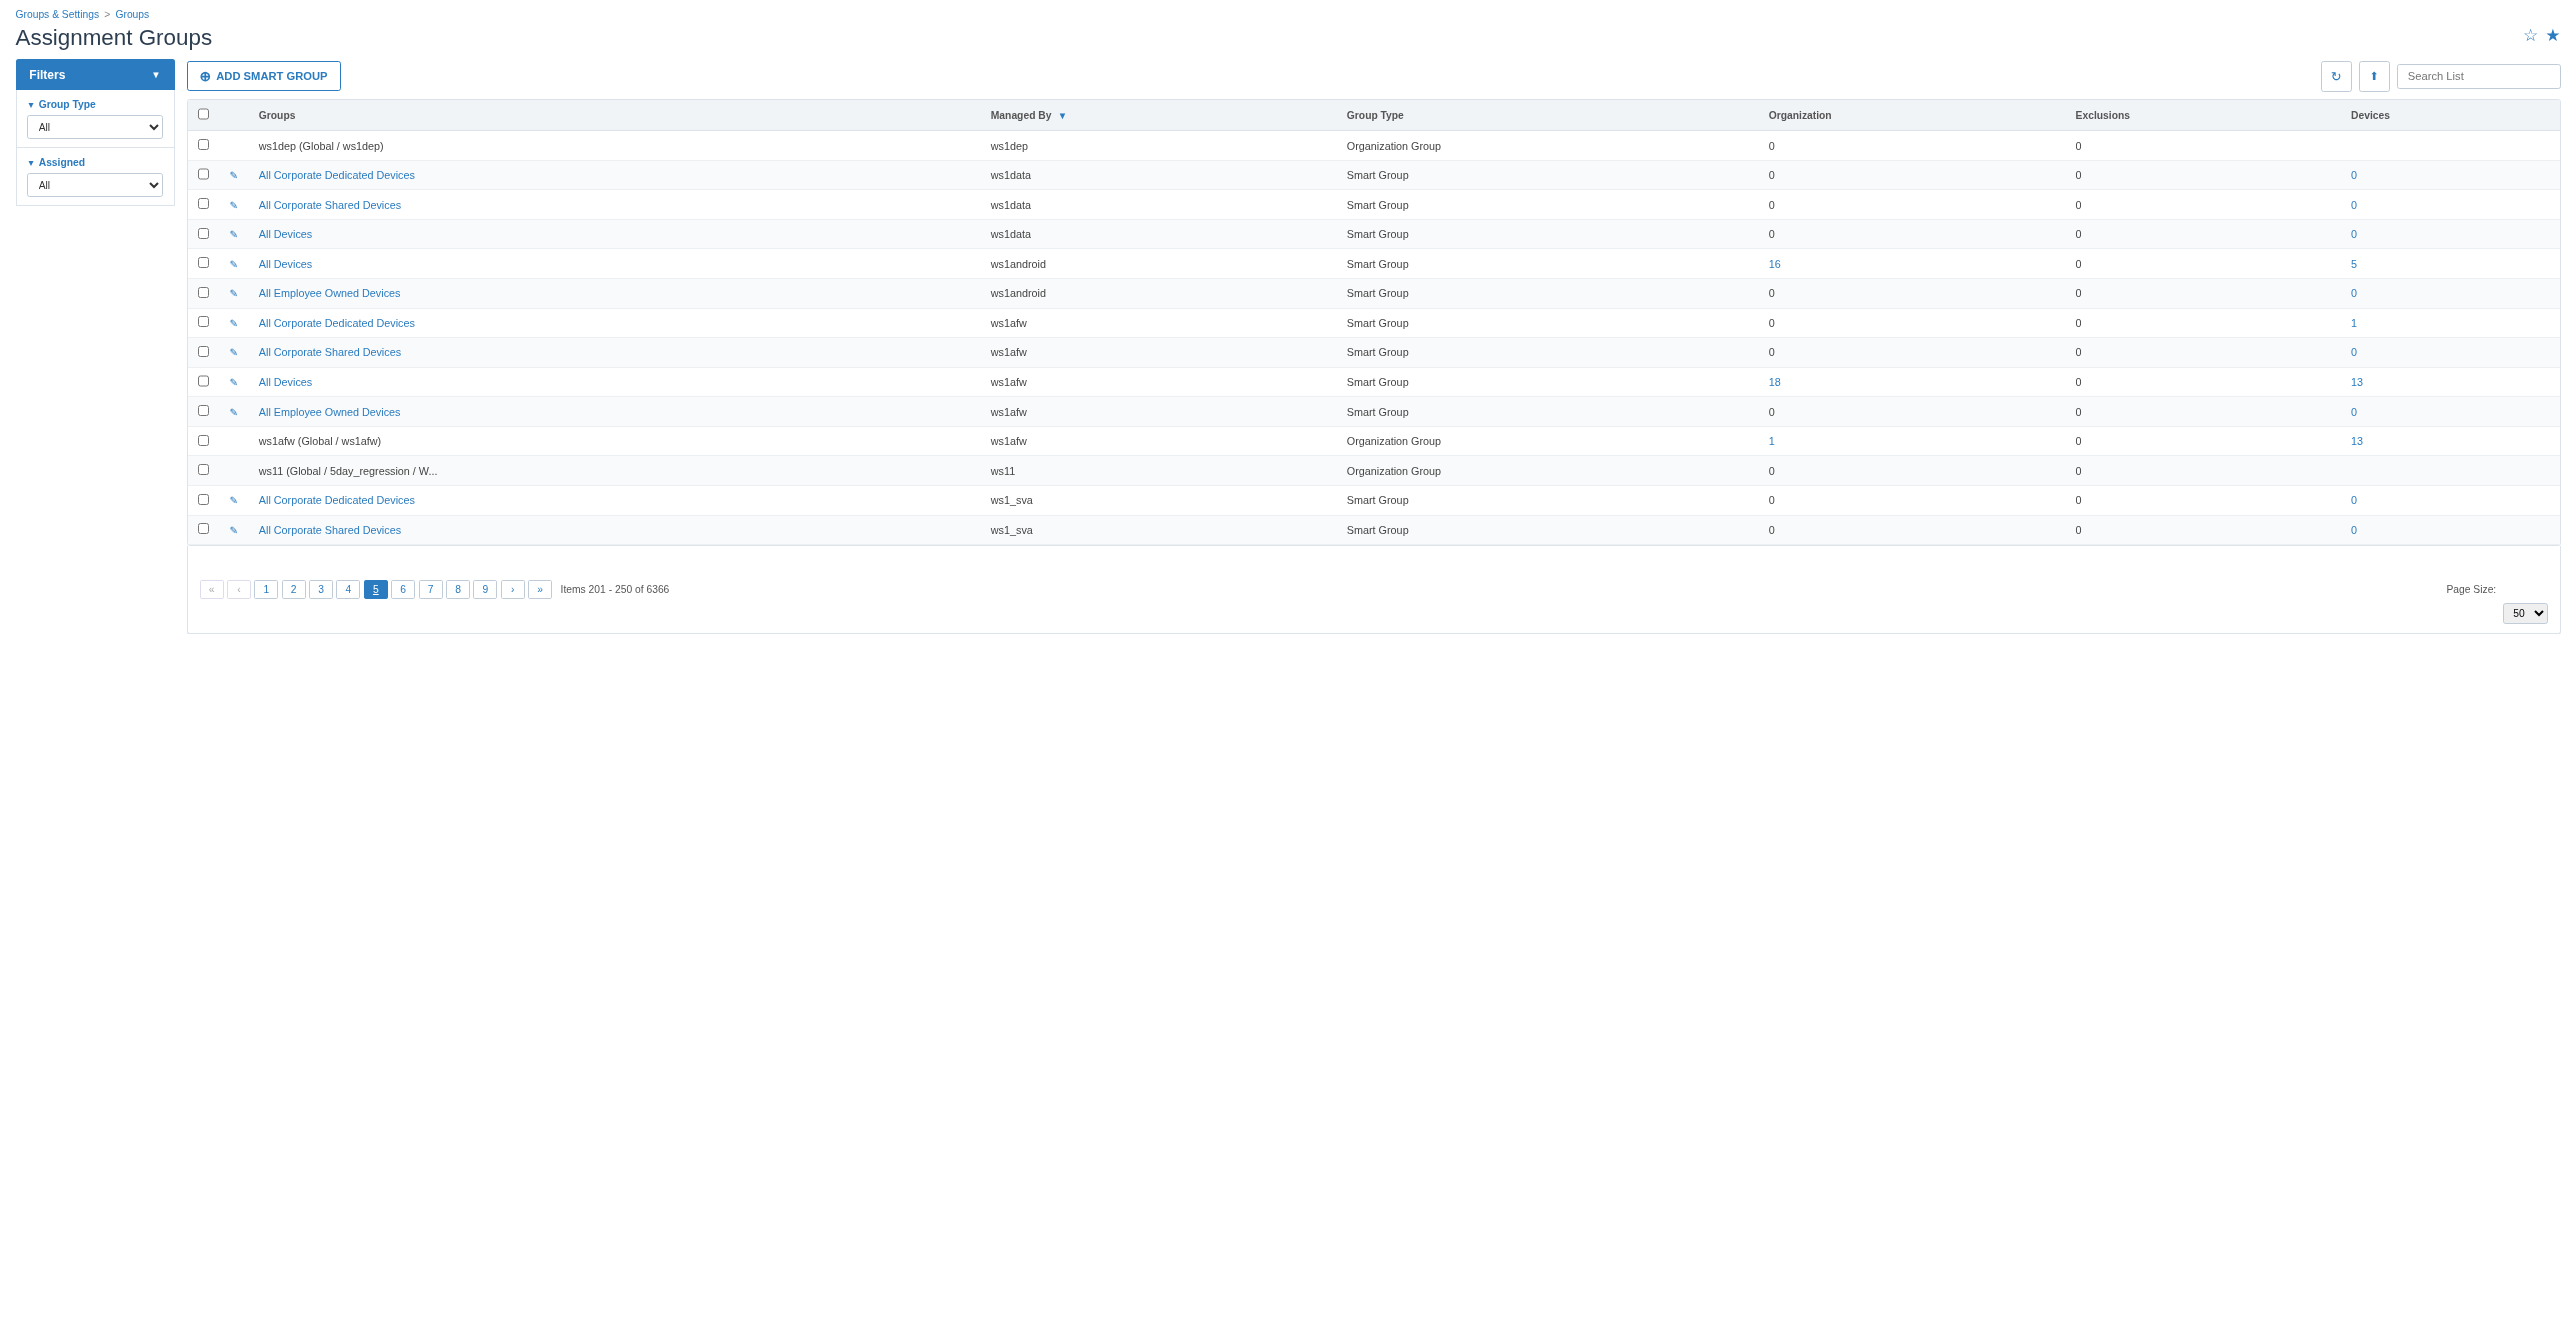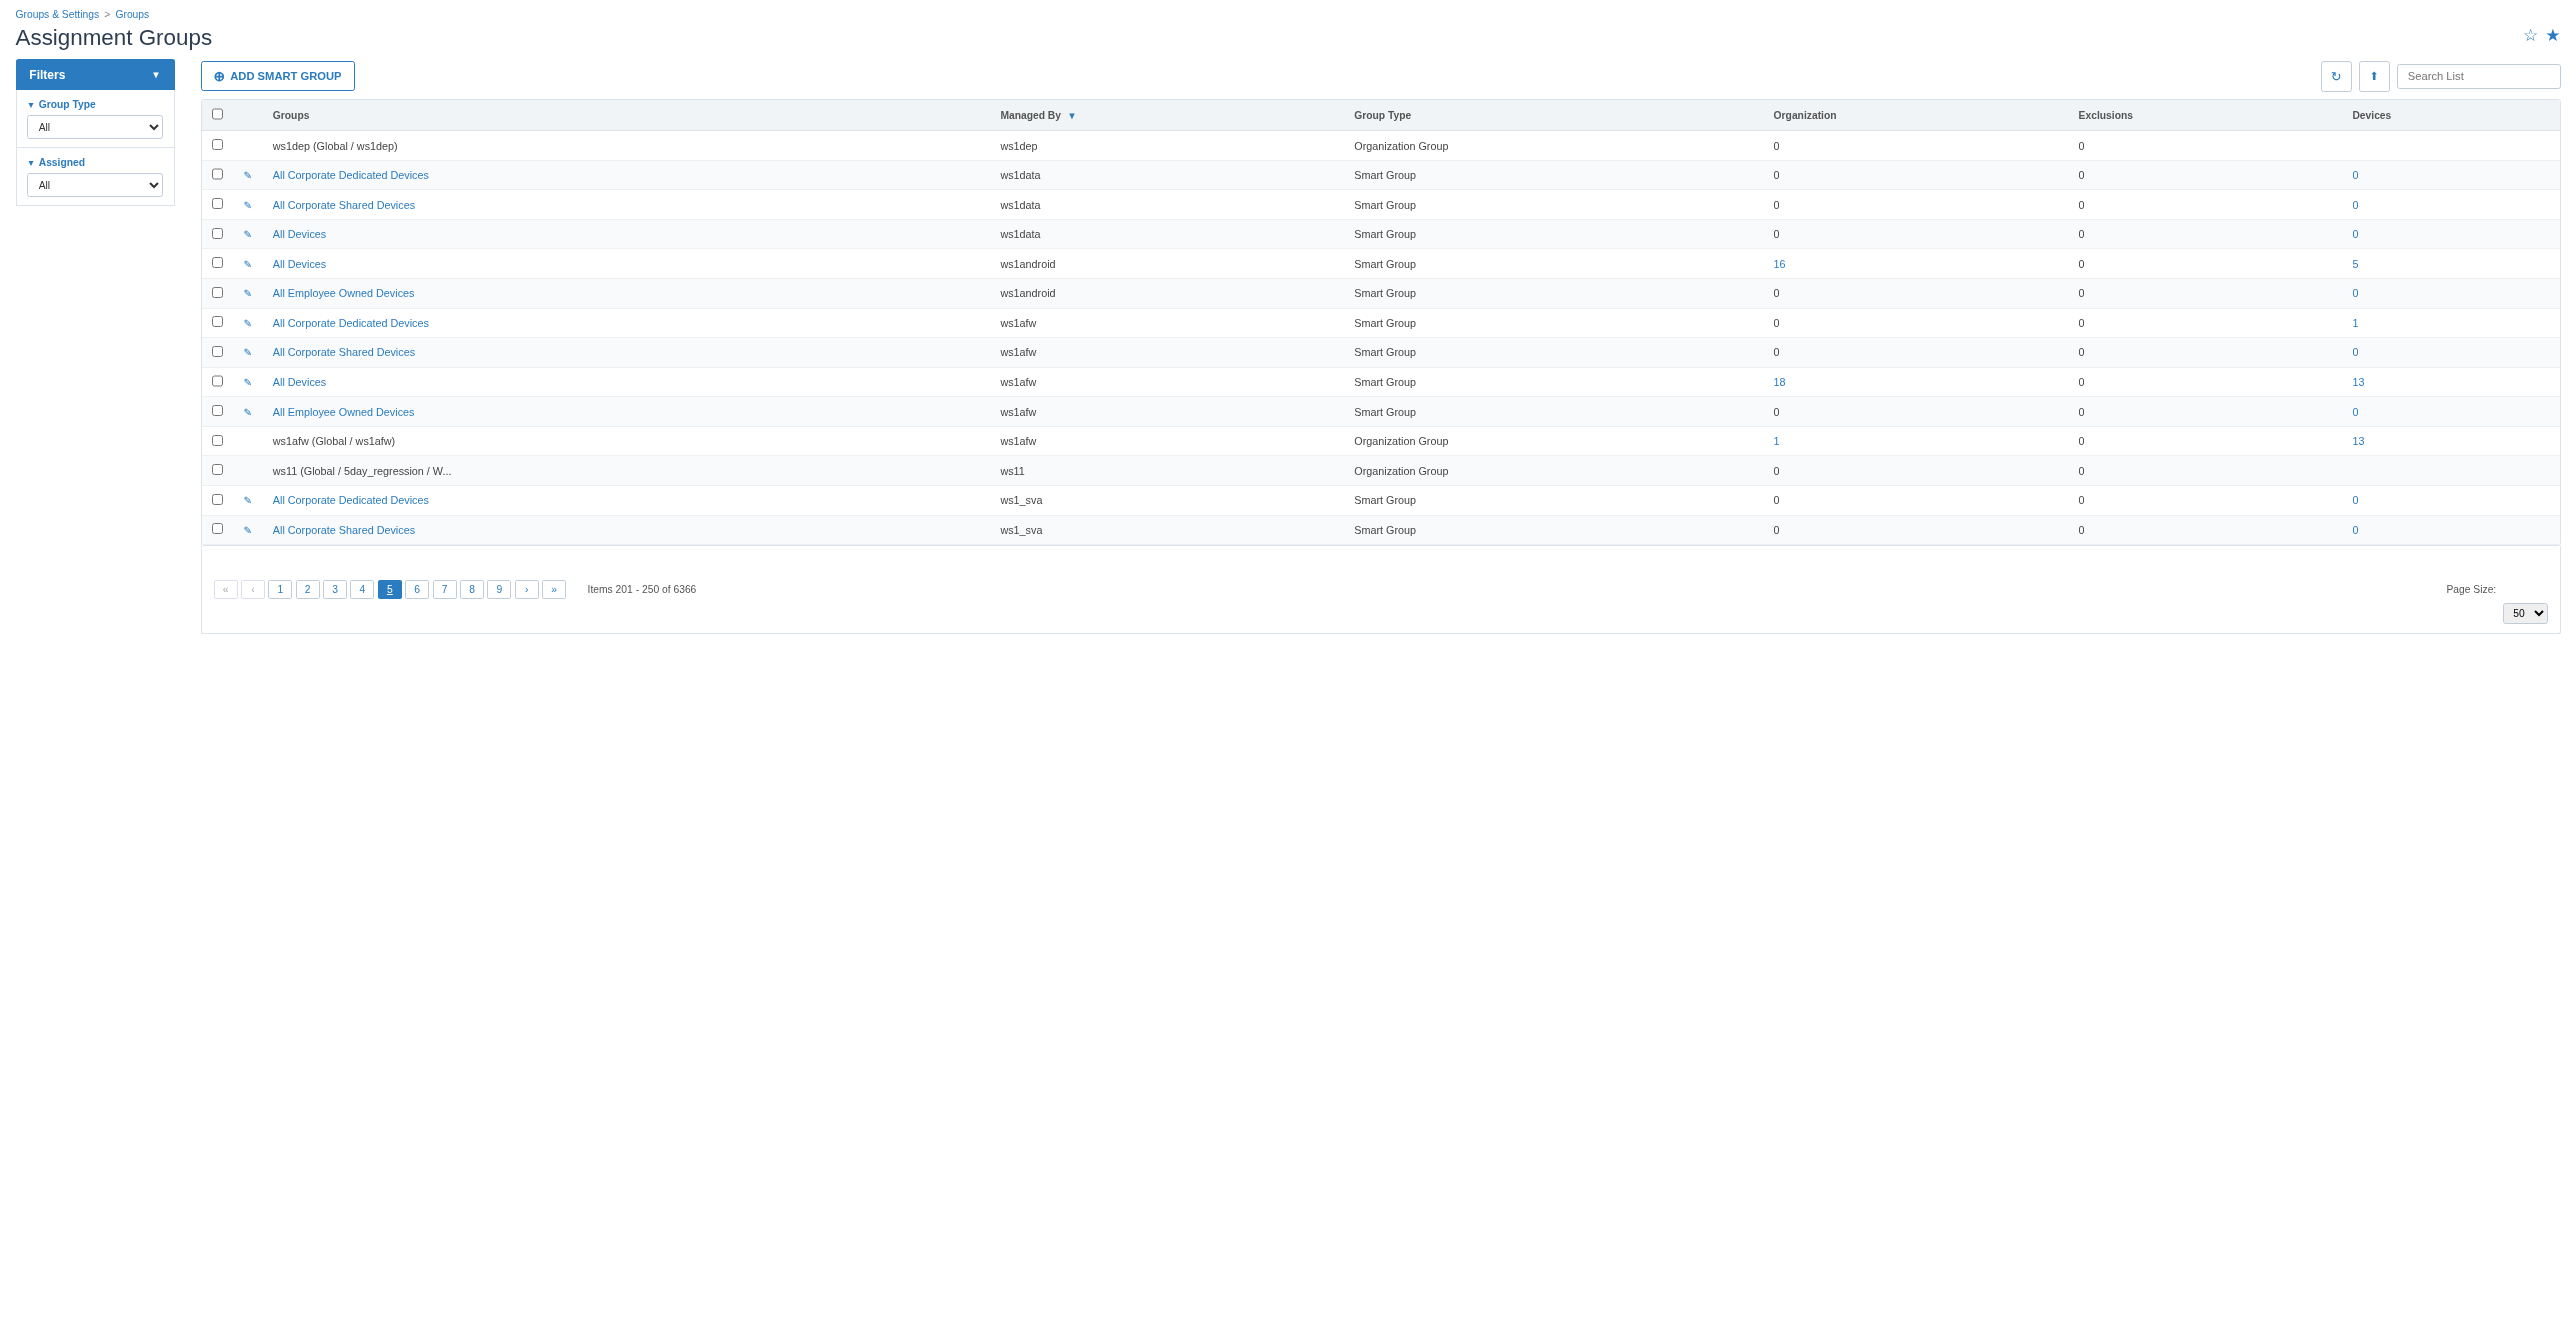--- a/index.html
+++ b/index.html
@@ -11,21 +11,21 @@
     .breadcrumb span { color: #888; }
     .breadcrumb a { color: #2a7bbf; text-decoration: none; }
 
     .page-header { display: flex; align-items: flex-start; justify-content: space-between; padding: 3.4px 15.5px 8.6px; }
     .page-title { font-size: 22.4px; font-weight: 400; color: #2c3e50; }
     .header-icons { display: flex; gap: 6.9px; }
     .header-icon { font-size: 17px; color: #2a7bbf; cursor: pointer; }
     .header-icon.star-outline { color: #2a7bbf; }
     .header-icon.star-filled { color: #2a7bbf; }
 
-    .content-area { display: flex; gap: 14px; padding: 0 15.5px 0; }
+    .content-area { display: flex; gap: 0; padding: 0 15.5px 0; }
 
     
     .sidebar { width: 159px; flex-shrink: 0; }
     .filters-btn { background: #2a7bbf; color: #fff; border: none; padding: 8.6px 13.8px; width: 100%; text-align: left; font-size: 12px; font-weight: 600; cursor: pointer; display: flex; justify-content: space-between; align-items: center; border-radius: 2.6px 2.6px 0 0; }
     .filters-btn .chevron { font-size: 9.5px; }
 
     .filter-section { background: #fff; border: 0.9px solid #dde3ea; border-top: none; padding: 8.6px 10.3px; }
     .filter-label { font-size: 10.3px; font-weight: 600; color: #2a7bbf; display: flex; align-items: center; gap: 3.4px; cursor: pointer; margin-bottom: 5.2px; }
     .filter-label .chevron-sm { font-size: 8.6px; }
     .filter-select { width: 100%; padding: 4.3px 6.9px; border: 0.9px solid #c0cdd8; border-radius: 2.6px; font-size: 10.3px; color: #333; background: #fff; appearance: auto; cursor: pointer; }
@@ -64,21 +64,21 @@
 
     
     .table-container { position: relative; overflow: hidden; }
 
     
     .pagination-bar { display: flex; align-items: center; justify-content: space-between; padding: 8.6px 12px; border: 0.9px solid #dde3ea; border-top: none; background: #fff; border-radius: 0 0 2.6px 2.6px; }
     .pagination-left { display: flex; align-items: center; gap: 3.4px; }
     .page-btn { background: #fff; border: 0.9px solid #c0cdd8; padding: 3.4px 6.9px; min-width: 24px; cursor: pointer; font-size: 10.3px; color: #2a7bbf; border-radius: 1.7px; text-align: center; }
     .page-btn.active { background: #2a7bbf; color: #fff; border-color: #2a7bbf; text-decoration: underline; }
     .page-btn.disabled { color: #aaa; cursor: default; border-color: #dde; }
-    .pagination-info { font-size: 10.3px; color: #555; margin-left: 18px; }
+    .pagination-info { font-size: 10.3px; color: #555; margin-left: 5px; }
 
     .pagination-right { display: flex; align-items: center; gap: 6.9px; font-size: 10.3px; color: #555; }
     .page-size-select { border: 0.9px solid #c0cdd8; padding: 3.4px 5.2px; border-radius: 2.6px; font-size: 10.3px; cursor: pointer; margin-top: 48px; }
 
     input[type="checkbox"] { width: 11.2px; height: 11.2px; cursor: pointer; }
 
     .org-group-text { color: #444; }
   </style>
 </head>
 <body>

